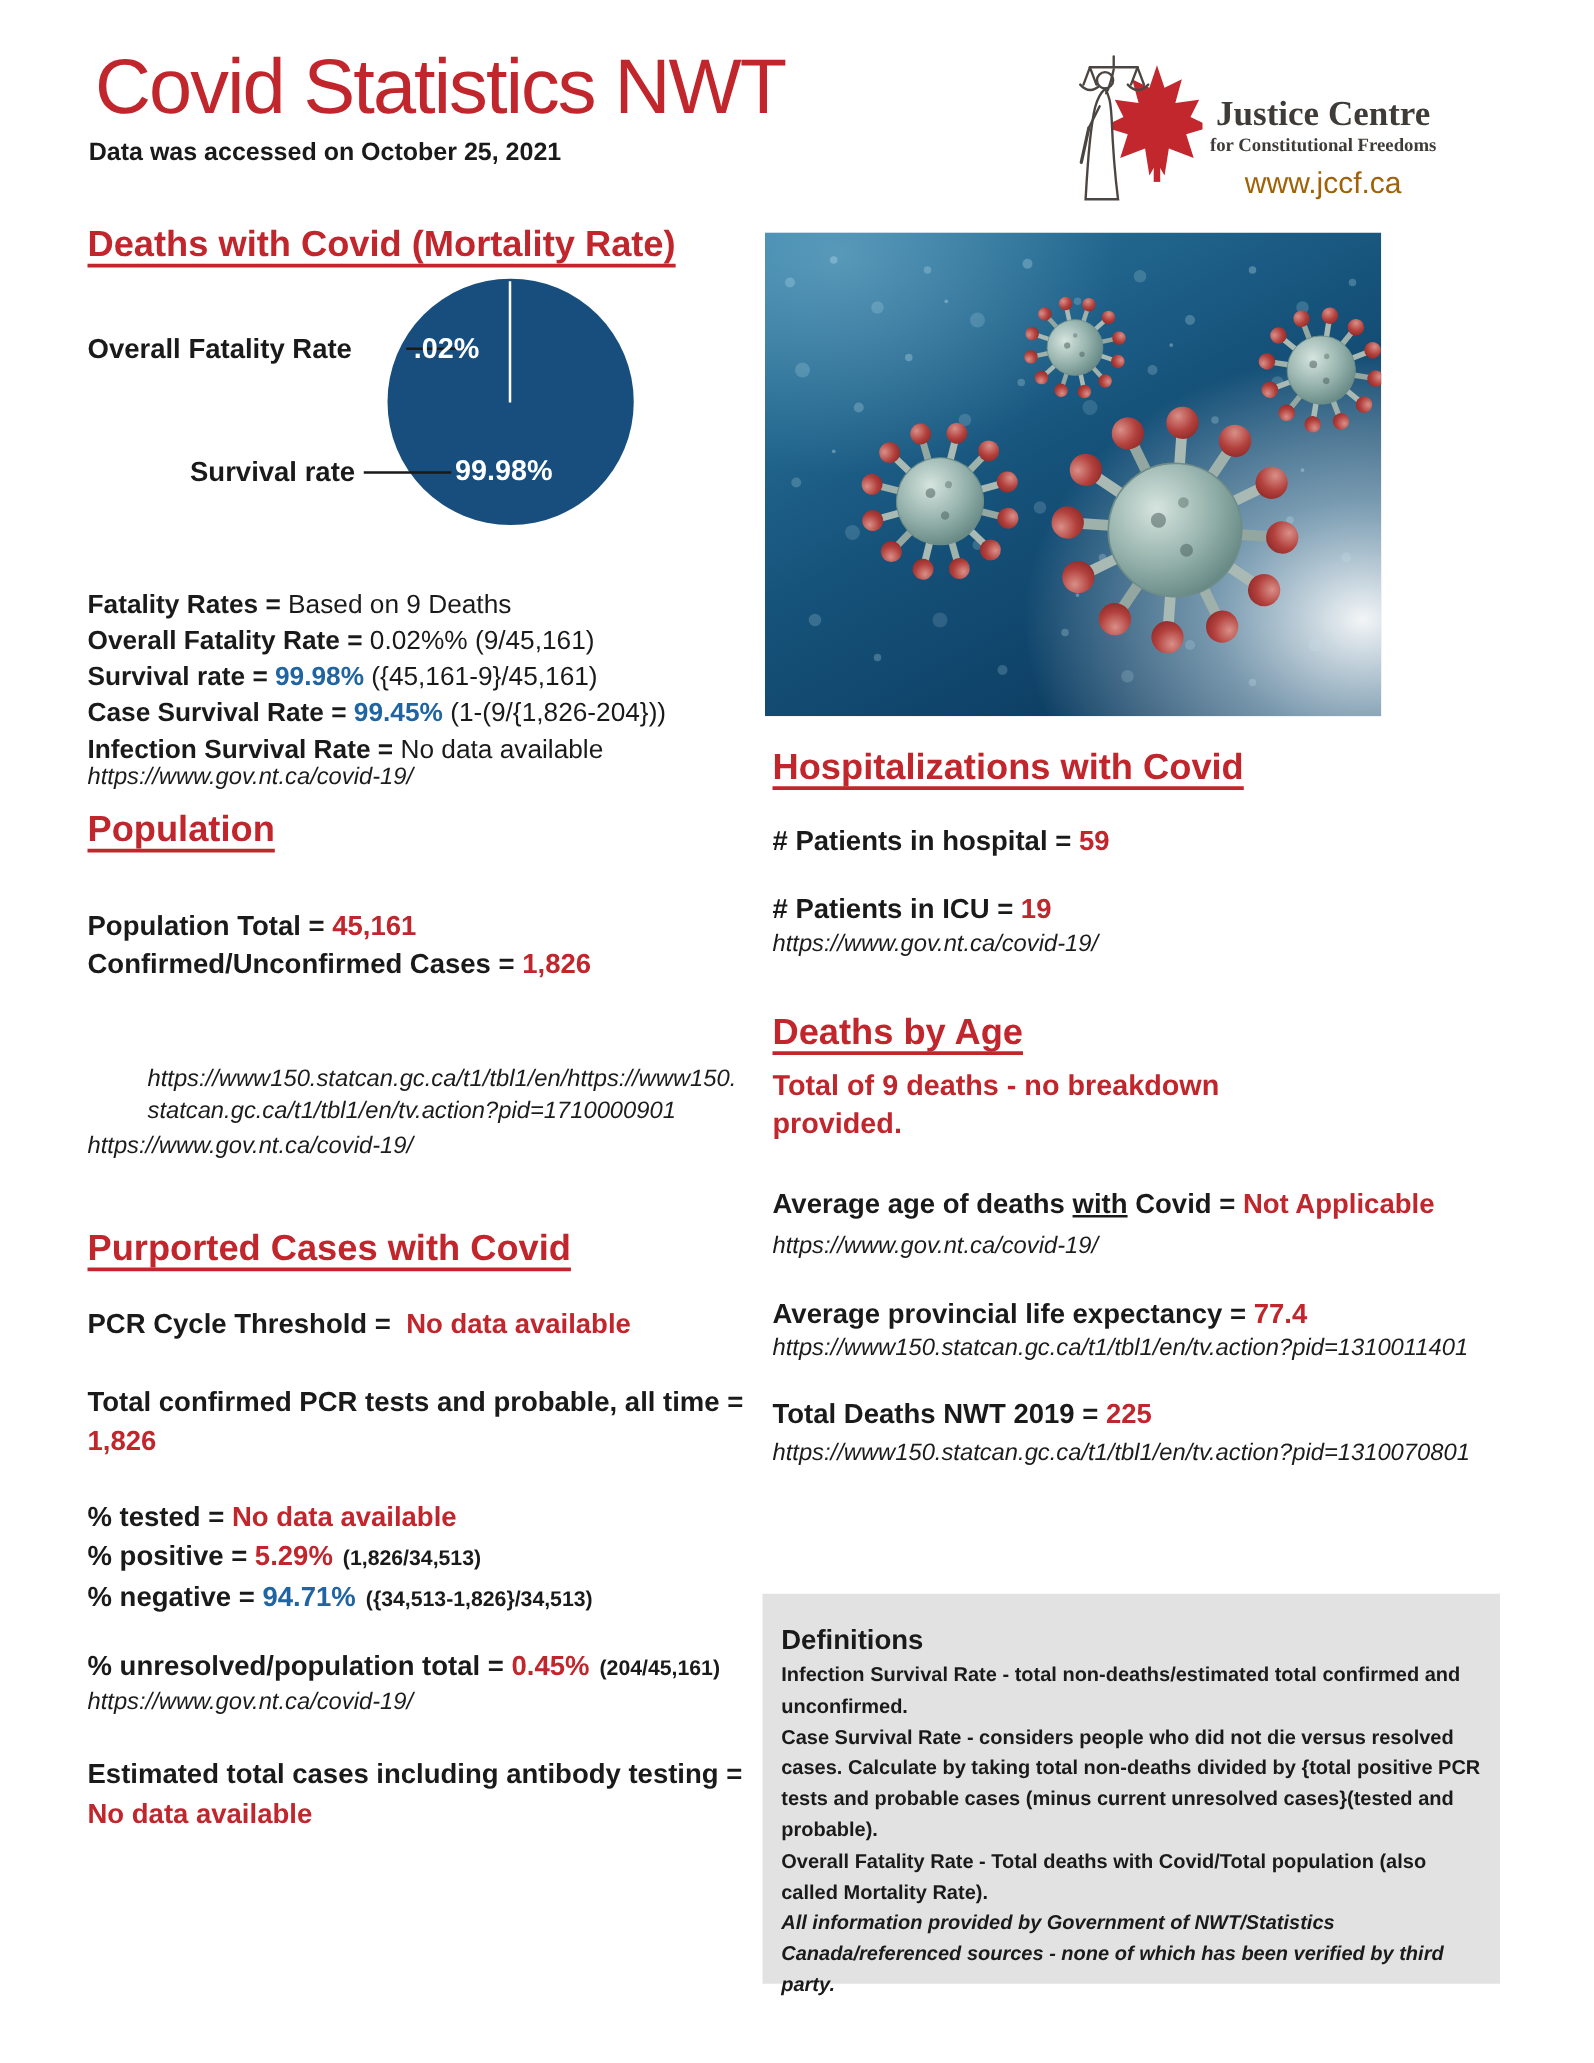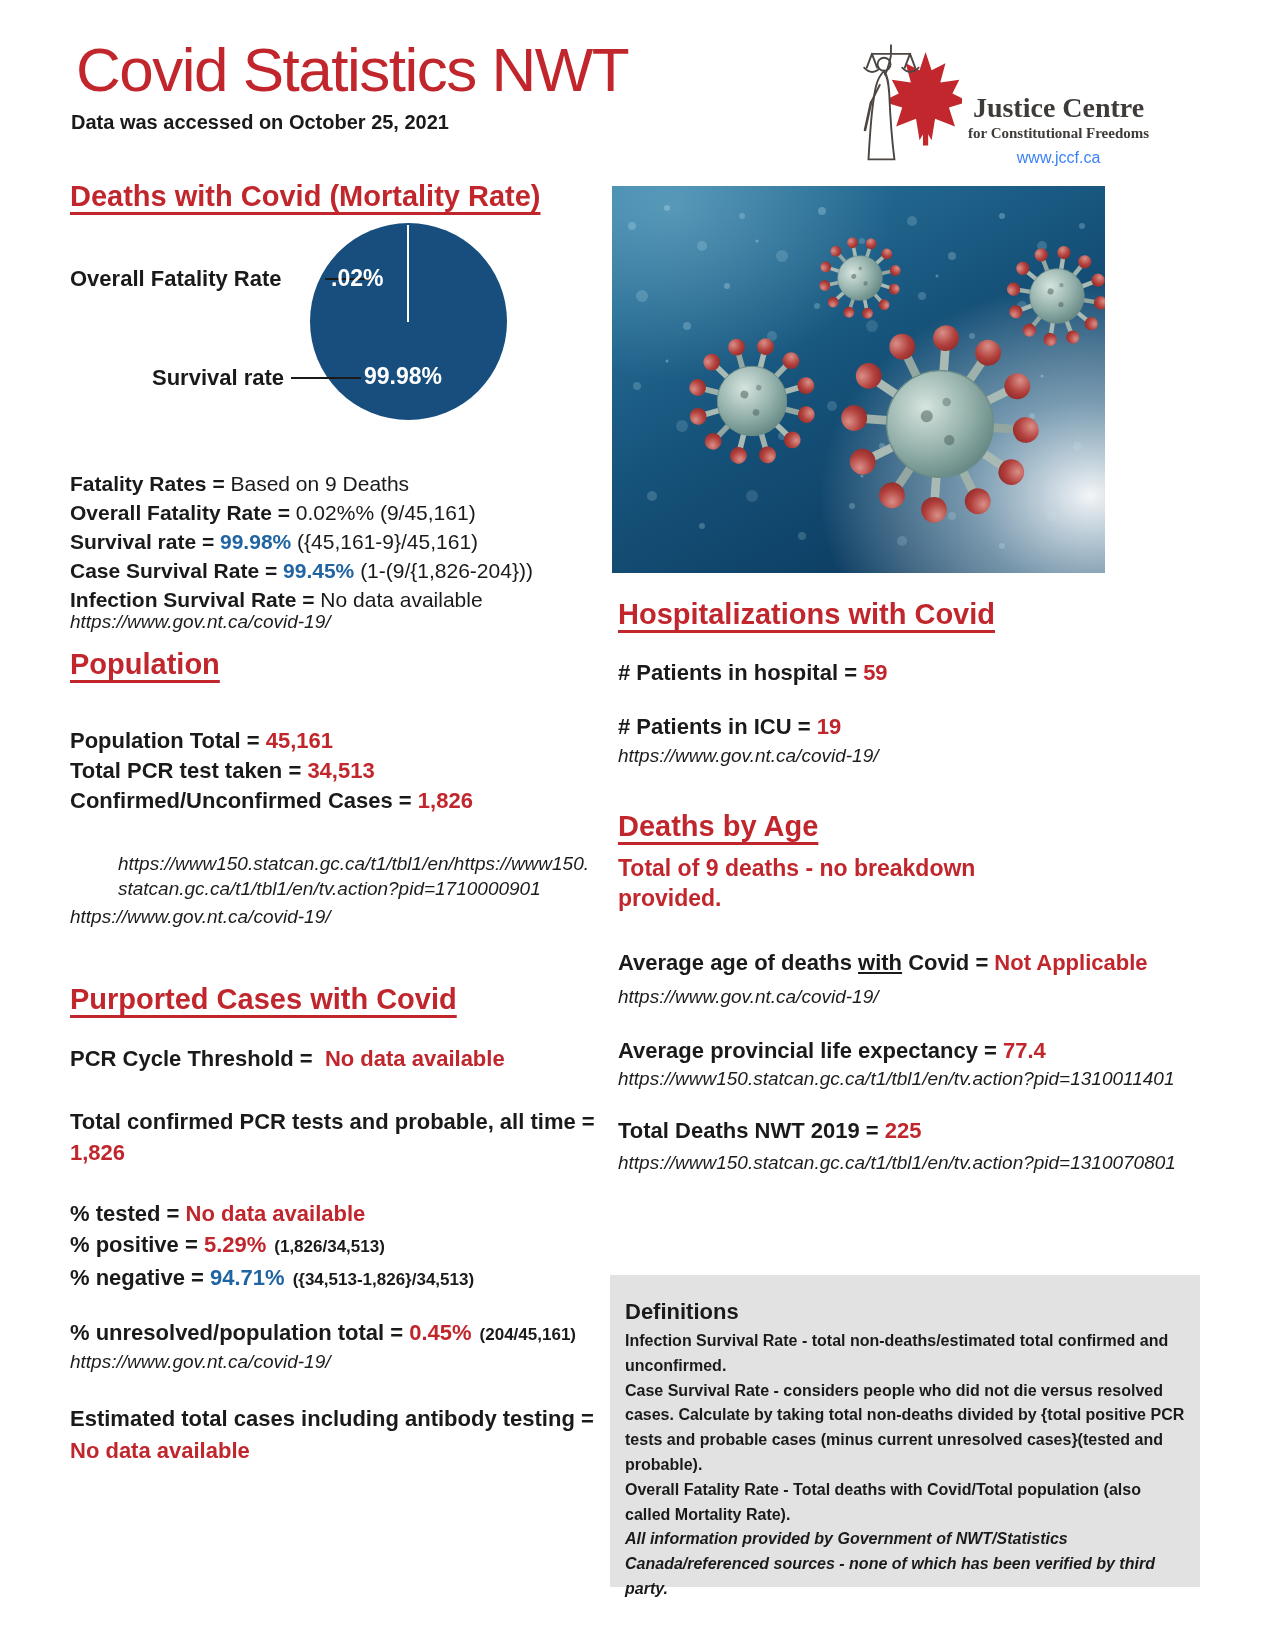--- a/index.html
+++ b/index.html
@@ -10,24 +10,24 @@
     --defbg:#e2e2e2;
   }
   *{margin:0;padding:0;box-sizing:border-box;}
   body{background:#888;font-family:"Liberation Sans",sans-serif;}
   .page{position:relative;width:1275px;height:1650px;background:#ffffff;margin:0 auto;overflow:hidden;color:var(--ink);}
 
   .title{position:absolute;left:76px;top:34px;font-size:62px;letter-spacing:-1.5px;color:var(--red);font-weight:400;white-space:nowrap;}
   .subtitle{position:absolute;left:71px;top:111px;font-size:20px;font-weight:bold;white-space:nowrap;}
 
   .logo{position:absolute;left:858px;top:40px;display:flex;align-items:flex-start;gap:6px;}
-  .logo-text{margin-top:54px;text-align:center;}
+  .logo-text{margin-top:38px;text-align:center;}
   .logo-org{font-family:"Liberation Serif",serif;font-weight:bold;font-size:28px;color:#3f3b38;line-height:1.0;white-space:nowrap;}
   .logo-tag{font-family:"Liberation Serif",serif;font-weight:bold;font-size:15px;color:#3f3b38;margin-top:3px;white-space:nowrap;}
-  .logo-url{font-size:16px;color:#3b82f6;margin-top:7px;}
+  .logo-url{font-size:24px;color:#a16207;margin-top:7px;}
 
   .h2{position:absolute;color:var(--red);font-weight:bold;font-size:29px;white-space:nowrap;
       text-decoration:underline;text-decoration-thickness:3px;text-underline-offset:6px;}
 
   .pie{position:absolute;left:310px;top:223px;width:197px;height:197px;border-radius:50%;background:var(--pie);}
   .pie-slice{position:absolute;left:407px;top:225px;width:2px;height:97px;background:#ffffff;}
   .pielabel{position:absolute;display:flex;align-items:center;font-size:22px;font-weight:bold;white-space:nowrap;}
   .leader{display:inline-block;border-top:2px solid #1a1a1a;height:0;margin-left:7px;}
   .pieval{position:absolute;color:#ffffff;font-weight:bold;font-size:23px;white-space:nowrap;}
 
@@ -109,21 +109,20 @@
     <div><b>Overall Fatality Rate = </b><span>0.02%% (9/45,161)</span></div>
     <div><b>Survival rate = </b><span class="v-blue">99.98%</span> <span>({45,161-9}/45,161)</span></div>
     <div><b>Case Survival Rate = </b><span class="v-blue">99.45%</span> <span>(1-(9/{1,826-204}))</span></div>
     <div><b>Infection Survival Rate = </b><span>No data available</span></div>
   </div>
   <div class="link" style="left:70px;top:611px;">https://www.gov.nt.ca/covid-19/</div>
 
   <div class="h2" style="left:70px;top:648px;">Population</div>
   <div class="stat" style="left:70px;top:726px;line-height:30px;">
     <div><span>Population Total = </span><span class="v-red">45,161</span></div>
-    <div><span>Total PCR test taken = </span><span class="v-red">34,513</span></div>
     <div><span>Confirmed/Unconfirmed Cases = </span><span class="v-red">1,826</span></div>
   </div>
   <div class="link" style="left:70px;top:851px;line-height:25px;margin-left:48px;">
     <div>https://www150.statcan.gc.ca/t1/tbl1/en/https://www150.</div>
     <div>statcan.gc.ca/t1/tbl1/en/tv.action?pid=1710000901</div>
   </div>
   <div class="link" style="left:70px;top:906px;">https://www.gov.nt.ca/covid-19/</div>
 
   <div class="h2" style="left:70px;top:983px;">Purported Cases with Covid</div>
   <div class="stat" style="left:70px;top:1046px;">

